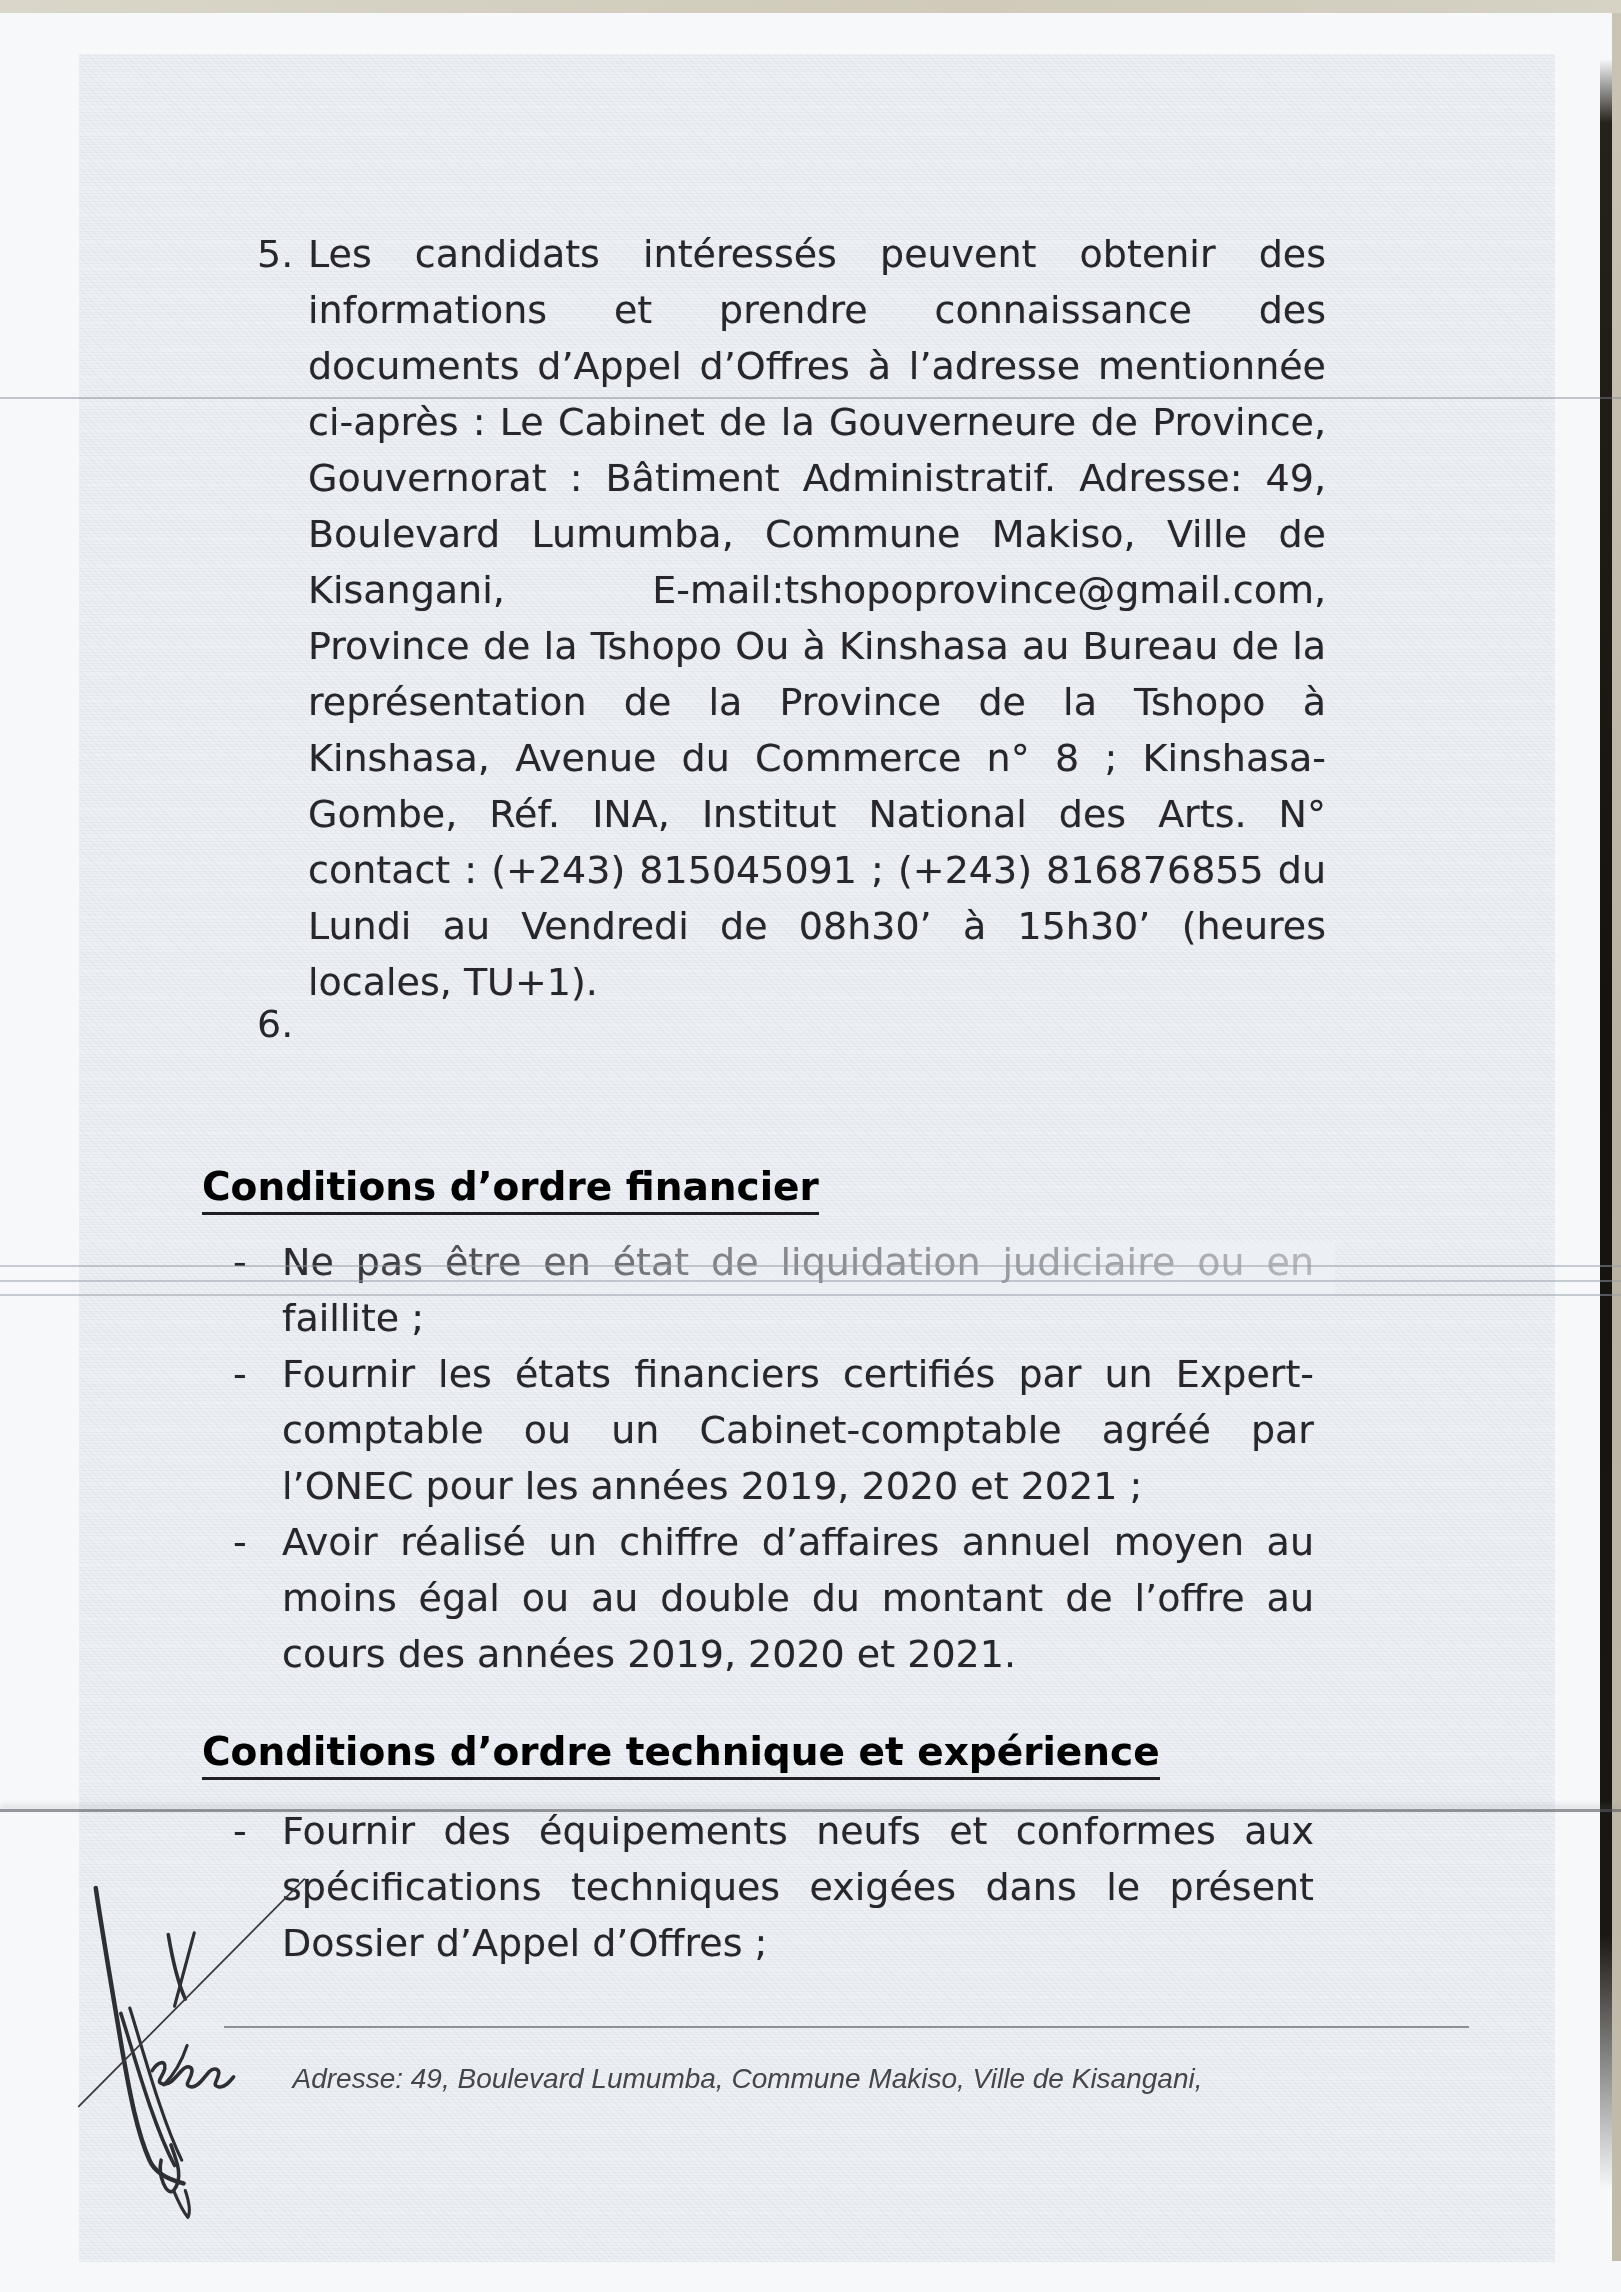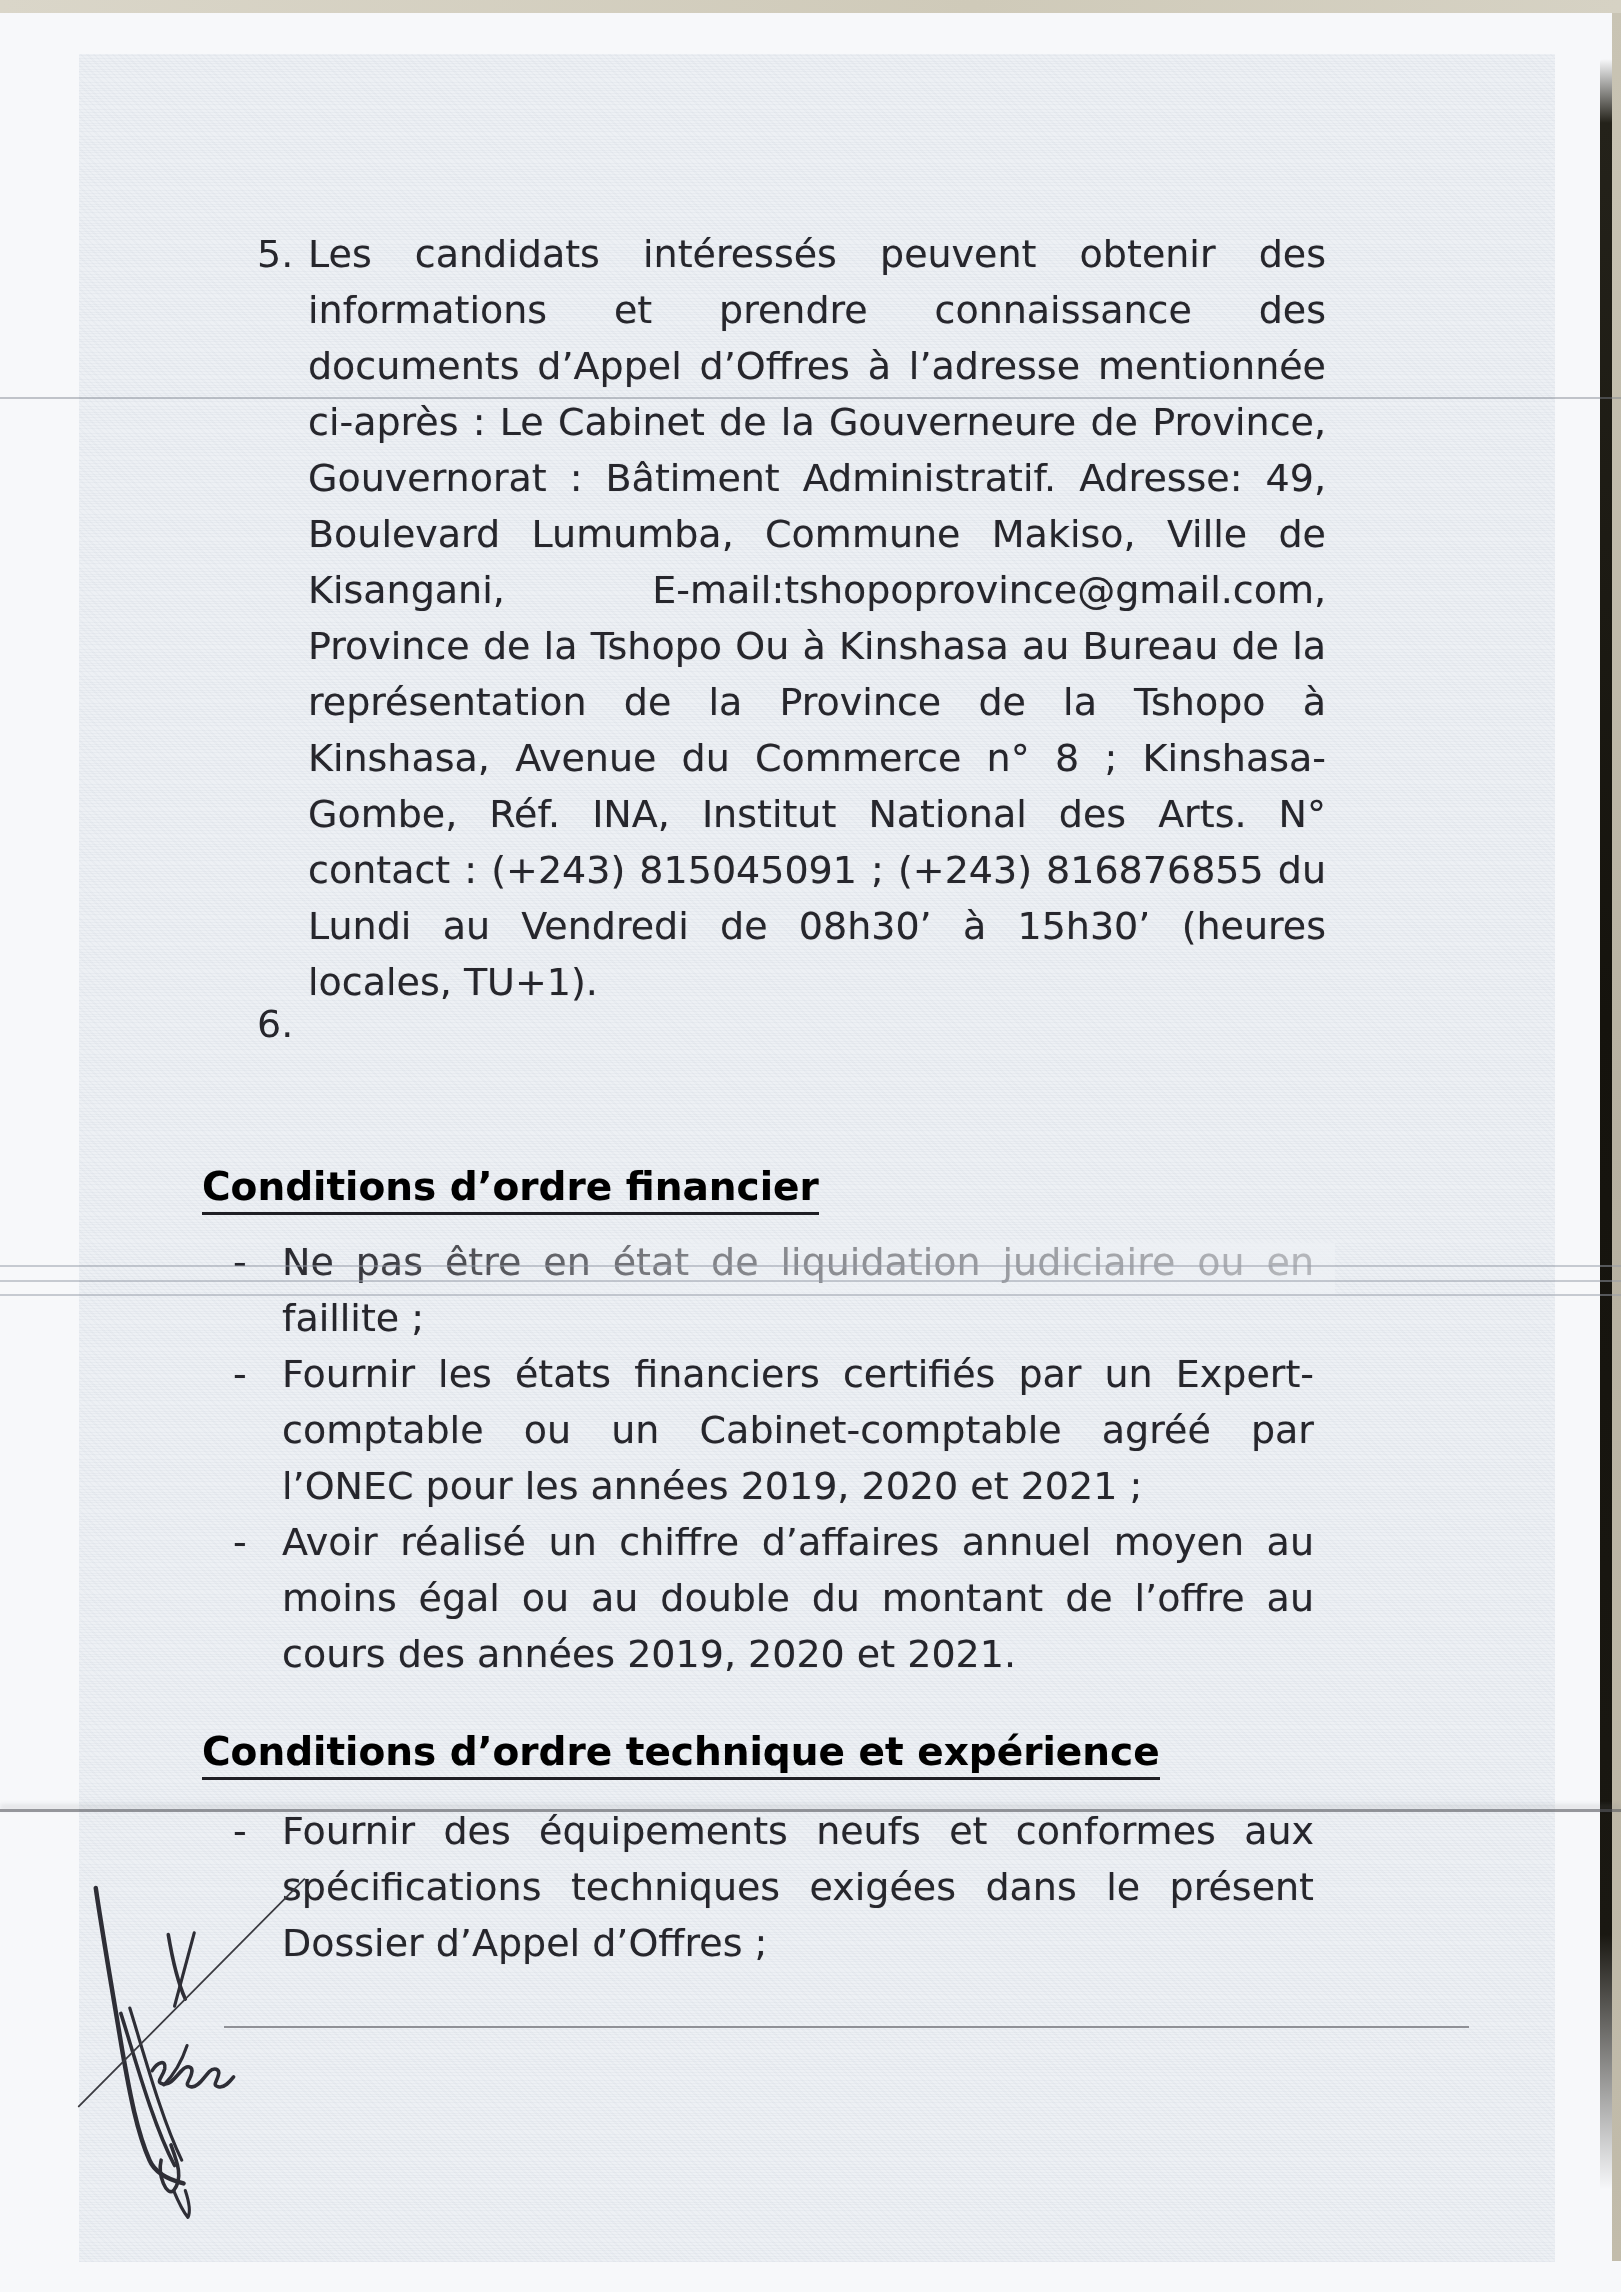--- a/index.html
+++ b/index.html
@@ -121,16 +121,17 @@
     <path d="M 139 366 C 144 378 150 390 155 396 C 158 390 156 378 152 366" stroke-width="3.5"></path>
     <path d="M 133 80 C 136 98 143 132 152 152" stroke-width="4"></path>
     <path d="M 162 78 L 140 160" stroke-width="3.5"></path>
     <path d="M 115 232 c 6 -10 16 -13 14 -2 c -2 9 -11 15 -2 17 c 8 2 15 -9 21 -15 c 6 -7 13 -5 11 3 c -2 9 -9 13 -1 15 c 8 2 15 -11 21 -17 c 5 -5 12 -3 10 4 c -2 8 -7 11 0 13 c 7 2 13 -6 17 -11" stroke-width="4"></path>
     <path d="M 128 248 C 138 238 148 222 154 204" stroke-width="3.5"></path>
     <path d="M 33 272 L 285 18" stroke-width="2" stroke="#3a3a40"></path>
   </svg>
 
   <div class="footer-rule"></div>
   <div class="footer">
+    <div>Adresse: 49, Boulevard Lumumba, Commune Makiso, Ville de Kisangani,</div>
   </div>
 
 </div>
 
 
 </body></html>

